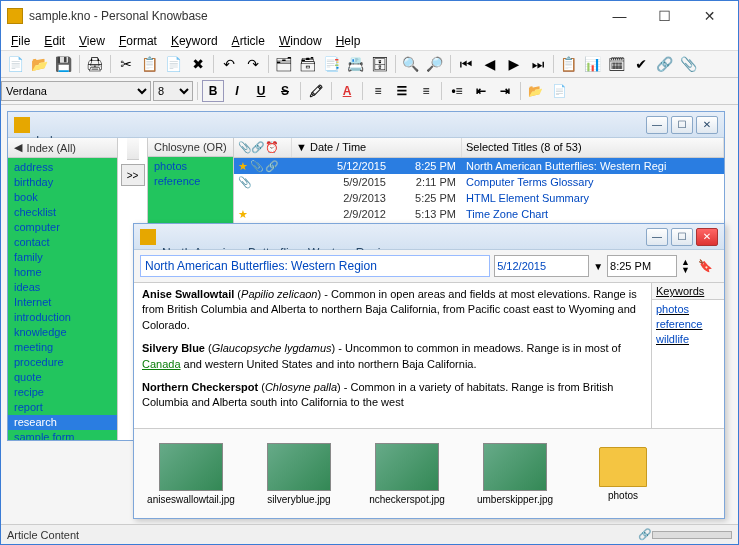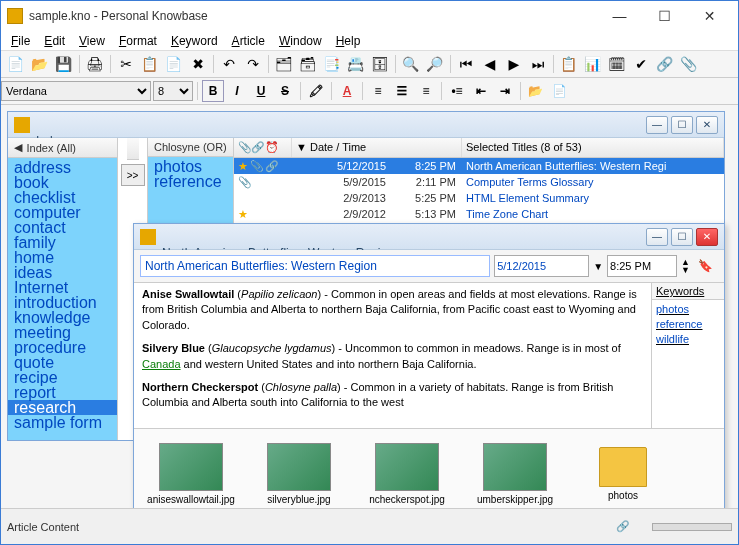--- a/index.html
+++ b/index.html
@@ -32,21 +32,21 @@
 .child-titlebar { height: 26px; background: linear-gradient(#e6eef8, #d4e2f2); display: flex; align-items: center; padding: 0 6px; gap: 6px; border-bottom: 1px solid #b8cce0; }
 .child-titlebar .ct-icon { width: 16px; height: 16px; background: #e6a700; }
 .child-titlebar .ct-title { flex: 1; color: #2a4a6a; font-size: 12px; margin-top: 32px; }
 .child-ctrl { display: flex; gap: 3px; }
 .child-btn { width: 22px; height: 18px; border: 1px solid #8aa8c8; background: linear-gradient(#fefefe,#e0e8f0); border-radius: 2px; display: flex; align-items: center; justify-content: center; font-size: 10px; color: #2a4a6a; }
 .child-btn.close { background: linear-gradient(#f66,#d33); color: #fff; border-color:#a33; }
 
 .index-body { flex:1; display:flex; overflow:hidden; }
 .index-col { border-right: 1px solid #ccc; display:flex; flex-direction:column; }
 .index-col-hdr { background: linear-gradient(#fafafa,#e8e8e8); border-bottom:1px solid #ccc; padding: 3px 6px; font-size:11px; color:#333; display:flex; align-items:center; gap:4px; }
-.index-list { flex:1; overflow-y:auto; background:#7dd3fc; font-size:16px; padding:2px 0; }
+.index-list { flex:1; overflow-y:auto; background:#22c55e; font-size:11px; padding:2px 0; }
 .index-list div { padding: 0 6px; color:#0048c0; cursor:default; line-height:15px; }
 .index-list div.sel { background:#2a7de1; color:#fff; }
 .mid-btn { width:24px; height:22px; border:1px solid #aaa; background:#eee; display:flex; align-items:center; justify-content:center; font-size:10px; margin:4px auto; }
 
 .titles-col { flex:1; display:flex; flex-direction:column; }
 .titles-hdr { display:flex; background: linear-gradient(#fafafa,#e8e8e8); border-bottom:1px solid #ccc; font-size:11px; }
 .titles-hdr .th { padding:3px 4px; border-right:1px solid #ddd; }
 .titles-body { flex:1; overflow:auto; background:#fff; font-size:11px; }
 .title-row { display:flex; align-items:center; height:16px; }
 .title-row.sel { background:#2a7de1; color:#fff; }
@@ -71,21 +71,21 @@
 .art-content a { color:#0a7d0a; text-decoration:underline; }
 .art-kw { width:72px; display:flex; flex-direction:column;text-decoration:underline; }
 .art-kw-hdr { font-size:11px; padding:2px 4px; border-bottom:1px solid #ccc; background:#f5f5f5; }
 .art-kw-list { flex:1; font-size:11px; padding:2px 4px; }
 .art-kw-list div { color:#0048c0; line-height:15px; }
 .art-attach-strip { height:90px; border-top:1px solid #ccc; display:flex; gap:18px; padding:6px 12px; align-items:center; background:#fafafa; }
 .attach-item { display:flex; flex-direction:column; align-items:center; gap:3px; font-size:10px; width:90px; }
 .attach-thumb { width:64px; height:48px; background:linear-gradient(135deg,#6a8,#385); border:1px solid #888; }
 .attach-folder { width:48px; height:40px; background:#f4c542; border:1px solid #c89a1f; border-radius:2px 2px 0 0; }
 
-.statusbar { height:36px; background:#f0f0f0; border-top:1px solid #ccc; display:flex; align-items:center; padding:0 6px; font-size:11px; gap:22px;justify-content:center; }
+.statusbar { height:20px; background:#f0f0f0; border-top:1px solid #ccc; display:flex; align-items:center; padding:0 6px; font-size:11px; gap:0;justify-content:center; }
 .status-link { color:#333; }
 
 ::-webkit-scrollbar { width:16px; height:16px; }
 ::-webkit-scrollbar-track { background:#f0f0f0; }
 ::-webkit-scrollbar-thumb { background:#c8c8c8; border:1px solid #aaa; }
 ::-webkit-scrollbar-button { background:#e0e0e0; height:16px; border:1px solid #aaa; }
 
 .star { color:#f4b400; }
 .clip { color:#555; }
 .link-g { color:#2a9d2a; }
@@ -194,20 +194,21 @@
           <div class="child-btn">—</div>
           <div class="child-btn">☐</div>
           <div class="child-btn">✕</div>
         </div>
       </div>
       <div class="index-body">
         <div class="index-col" style="width:110px">
           <div class="index-col-hdr">◀ <span>Index (All)</span></div>
           <div class="index-list" id="idx-list1">
               <div>address</div>
+              <div>birthday</div>
               <div>book</div>
               <div>checklist</div>
               <div>computer</div>
               <div>contact</div>
               <div>family</div>
               <div>home</div>
               <div>ideas</div>
               <div>Internet</div>
               <div>introduction</div>
               <div>knowledge</div>

